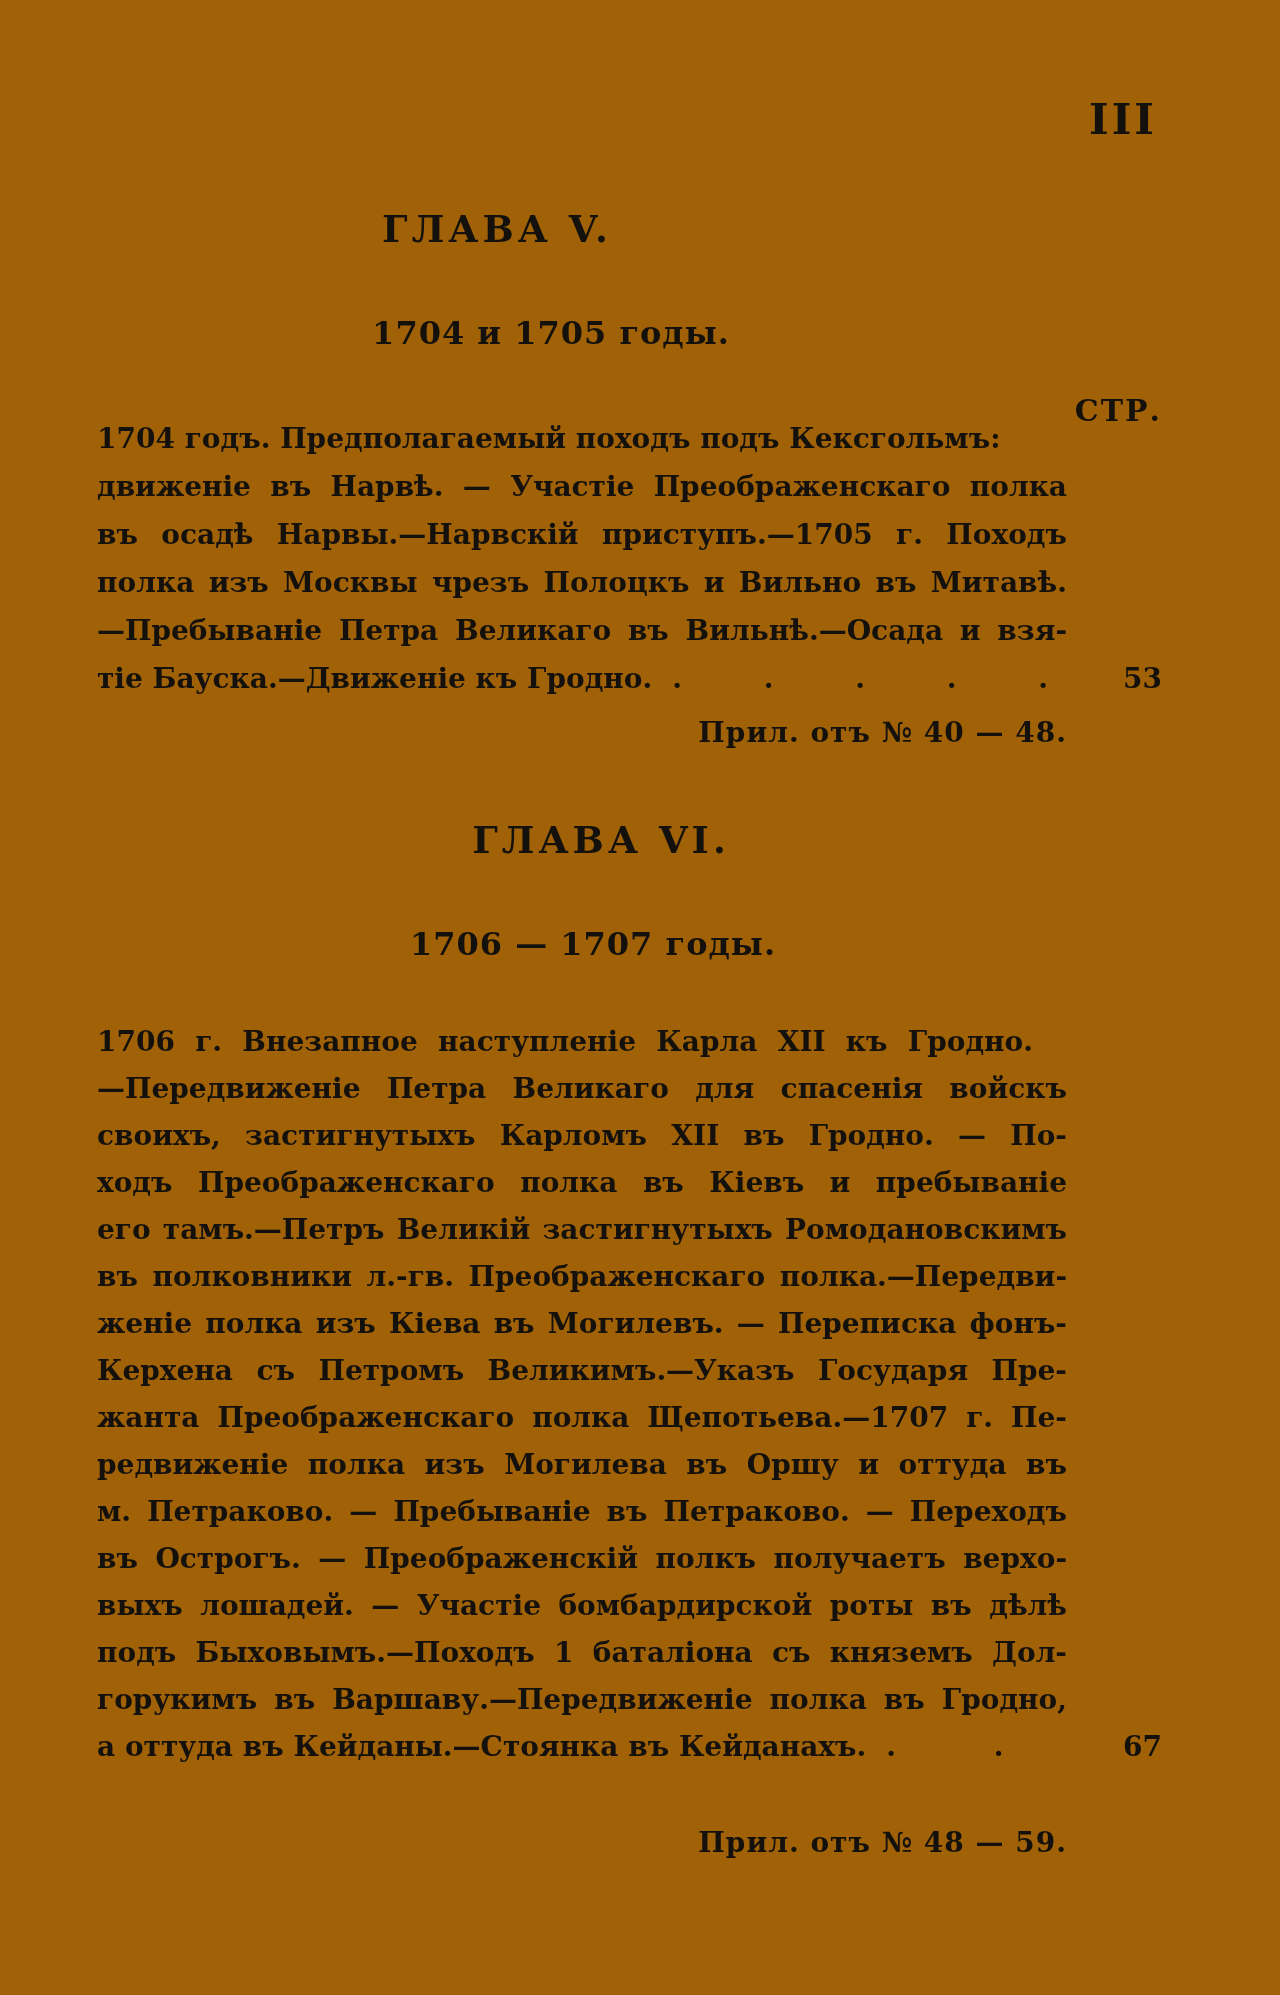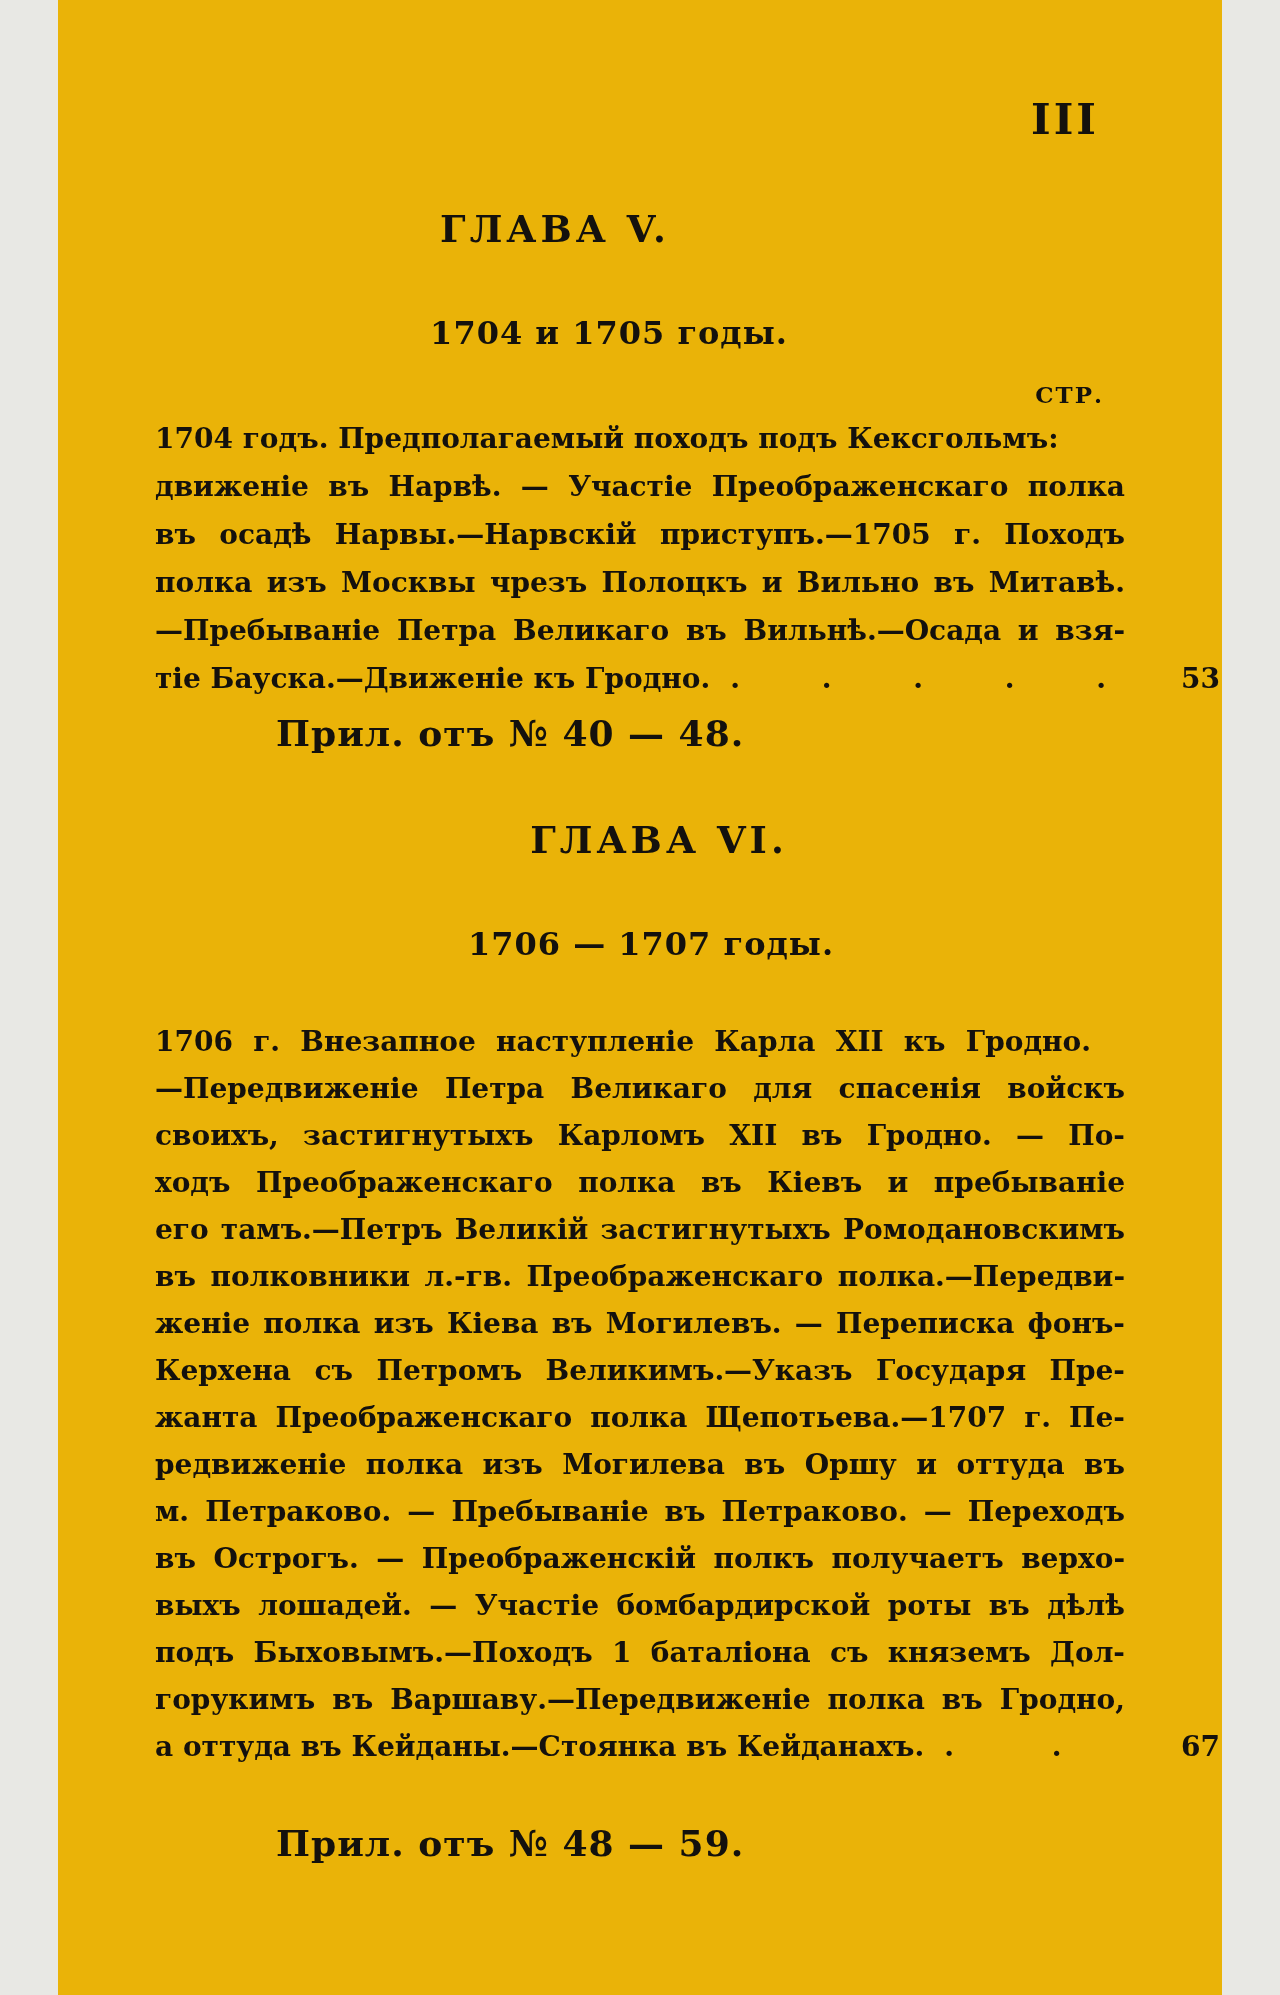--- a/index.html
+++ b/index.html
@@ -1,23 +1,23 @@
 <!DOCTYPE html>
 <html><head>
 <meta charset="utf-8">
 <style>
   html, body { margin: 0; padding: 0; }
   body { background: #e8e8e4; }
 
   .page {
     position: relative;
-    width: 1164px;
+    width: 1280px;
     height: 1995px;
     margin: 0 auto;
-    background: #eab308;
+    background: #a16207;
     color: #14110d;
     font-family: "DejaVu Serif", serif;
     font-weight: 700;
     overflow: hidden;
   }
 
   
   .folio {
     position: absolute;
     top: 97px;
@@ -48,23 +48,23 @@
     line-height: 36px;
     letter-spacing: 1px;
     white-space: nowrap;
   }
   .s5 { top: 315px; left: 66px; }
   .s6 { top: 926px; left: 108px; }
 
   
   .str-label {
     position: absolute;
-    top: 382px;
+    top: 398px;
     right: 118px;
-    font-size: 23px;
+    font-size: 30px;
     line-height: 26px;
     letter-spacing: 2px;
   }
 
   
   .toc {
     position: absolute;
     left: 97px;
     width: 1065px;
     font-size: 28px;
@@ -104,24 +104,25 @@
     flex: none;
   }
 
   
   .appendix {
     position: absolute;
     left: 97px;
     width: 970px;
     padding-left: 121px;
     box-sizing: border-box;
-    font-size: 36px;
+    font-size: 28px;
     line-height: 34px;
     letter-spacing: 1px;
     white-space: nowrap;
+    text-align: right;
   }
   .a1 { top: 716px; }
   .a2 { top: 1826px; }
 </style>
 </head>
 <body>
 
 <div class="page">
 
   <div class="folio">III</div>

